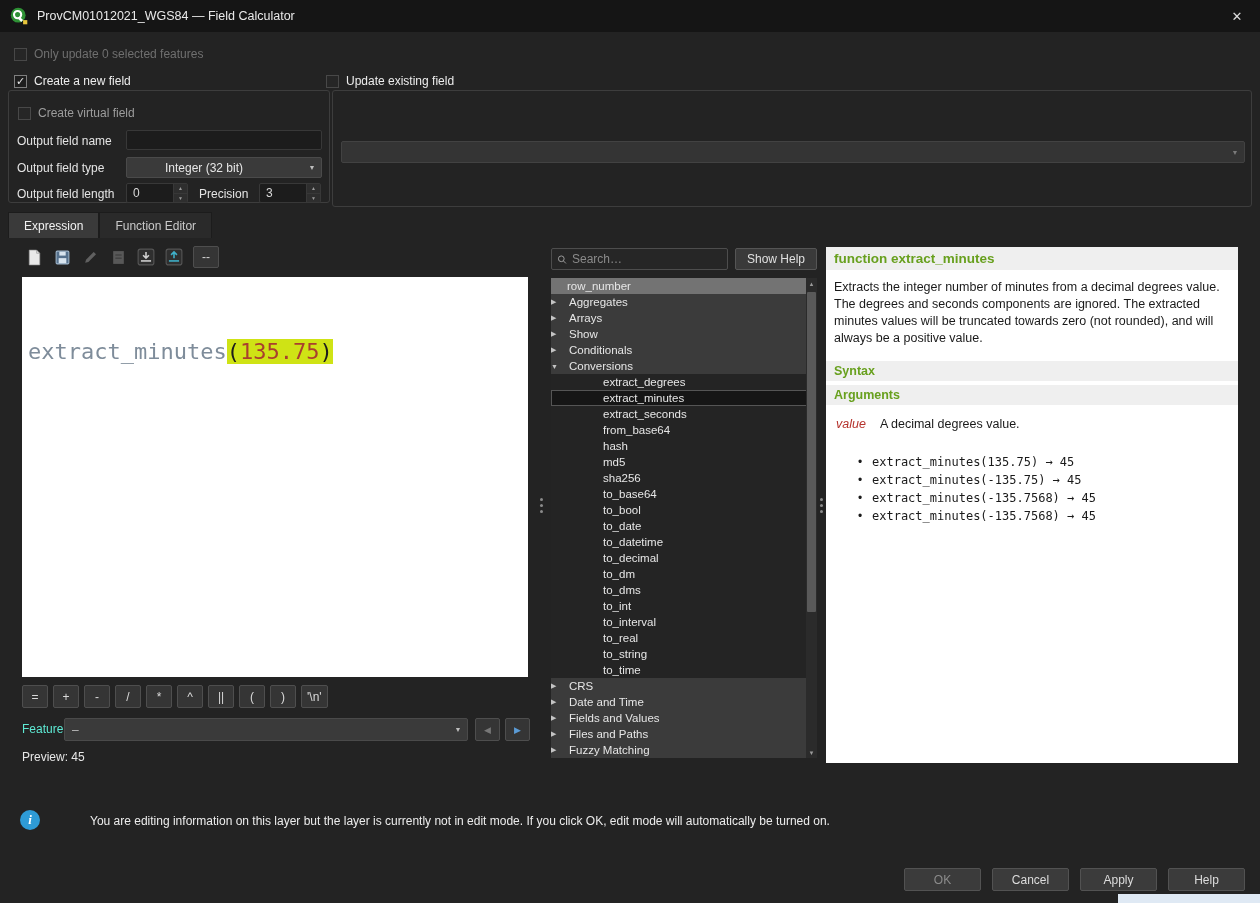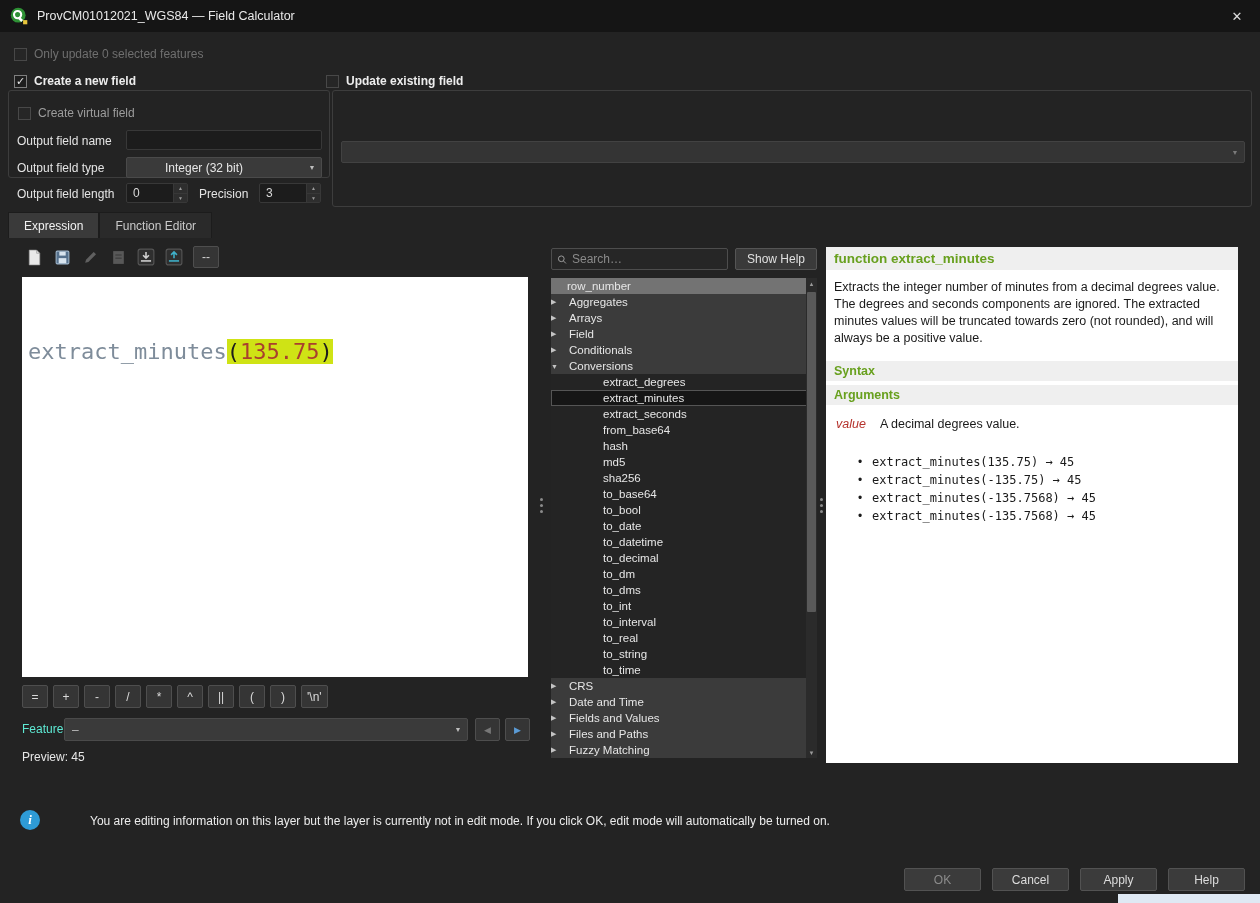--- a/index.html
+++ b/index.html
@@ -16,21 +16,21 @@
     display:flex; align-items:center; justify-content:center; color:#dcdcdc;
     font-size:13px; cursor:default; }
 
   
   .checkrow { position:absolute; display:flex; align-items:center; gap:7px; height:16px; }
   .cb { width:13px; height:13px; background:#1d1d1d; border:1px solid #7e7e7e;
     display:inline-flex; align-items:center; justify-content:center; flex:0 0 13px; }
   .cb span { color:#e8e8e8; font-size:11px; line-height:11px; }
   .cb.dim { border-color:#484848; background:#262626; }
   .cb-label { color:#ededed; font-size:12px; }
-  .cb-label.bold { font-weight:700; }
+  .cb-label.bold { font-weight:400; }
   .cb-label.dim { color:#6f6f6f; }
   .cb-label.semidim { color:#9d9d9d; }
 
   
   .groupbox { position:absolute; border:1px solid #3d3d3d; border-radius:3px; }
   .fieldlabel { position:absolute; color:#e4e4e4; font-size:12px; }
   .text-input { position:absolute; background:#1c1c1c; border:1px solid #383838;
     border-radius:2px; color:#e4e4e4; font-size:12px; padding:0 5px; outline:none; }
   .combo { position:absolute; background:#3a3a3a; border:1px solid #4a4a4a;
     border-radius:2px; display:flex; align-items:center; color:#e6e6e6; font-size:12px; }
@@ -171,21 +171,21 @@
         <span>✓</span>
       </span>
     <span class="cb-label bold">Create a new field</span>
   </div>
 
   <div class="checkrow" style="left:326px; top:73px;">
     <span class="cb dim"></span>
     <span class="cb-label bold">Update existing field</span>
   </div>
 
-  <div class="groupbox" style="left:8px; top:90px; width:322px; height:88px;">
+  <div class="groupbox" style="left:8px; top:90px; width:322px; height:113px;">
     <div class="checkrow" style="left:9px; top:14px;">
       <span class="cb dim"></span>
       <span class="cb-label semidim">Create virtual field</span>
     </div>
     <span class="fieldlabel" style="left:8px; top:43px;">Output field name</span>
     <input class="text-input" style="left: 117px; top: 39px; width: 196px; height: 20px;" value="">
     <span class="fieldlabel" style="left:8px; top:70px;">Output field type</span>
     <div class="combo" style="left:117px; top:66px; width:196px; height:21px;gap:22px;">
       <span class="combo-text">Integer (32 bit)</span>
       <span class="combo-arrow">▼</span>
@@ -322,21 +322,21 @@
       <div class="tree-row kind-group">
         <span class="tw">▶</span>
         <span>Aggregates</span>
       </div>
       <div class="tree-row kind-group">
         <span class="tw">▶</span>
         <span>Arrays</span>
       </div>
       <div class="tree-row kind-group">
         <span class="tw">▶</span>
-        <span>Field</span>
+        <span>Show</span>
       </div>
       <div class="tree-row kind-group">
         <span class="tw">▶</span>
         <span>Conditionals</span>
       </div>
       <div class="tree-row kind-group">
         <span class="tw">▼</span>
         <span>Conversions</span>
       </div>
       <div class="tree-row kind-leaf">

